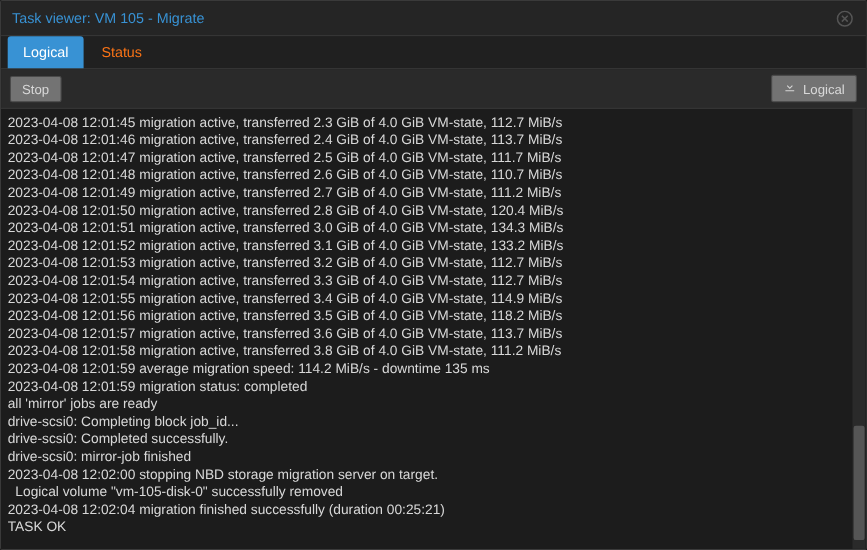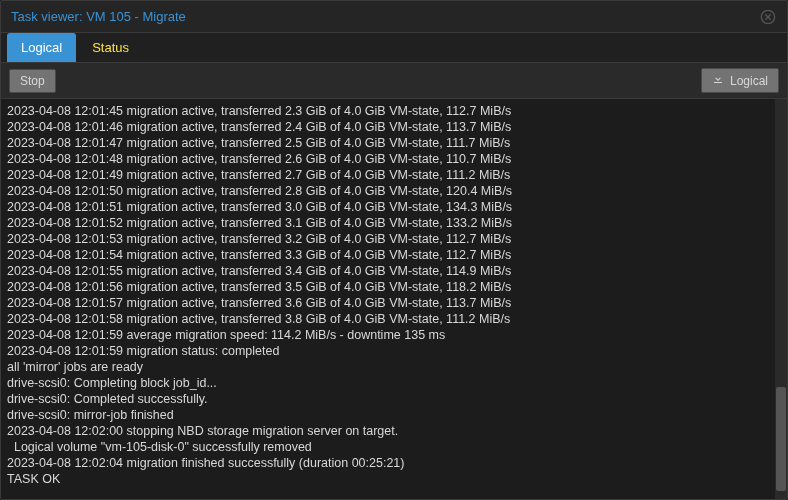--- a/index.html
+++ b/index.html
@@ -52,21 +52,21 @@
     padding-left: 6px;
   }
   .tab {
     padding: 0 14px;
     display: flex;
     align-items: center;
     font-size: 13px;
     cursor: pointer;
     border-top-left-radius: 3px;
     border-top-right-radius: 3px;
-    color: #fde047;
+    color: #f97316;
     margin-right: 2px;
   }
   .tab.active {
     background: #3892d4;
     color: #fff;
   }
   .toolbar {
     height: 36px;
     background: #2a2a2a;
     border-bottom: 1px solid #3a3a3a;

